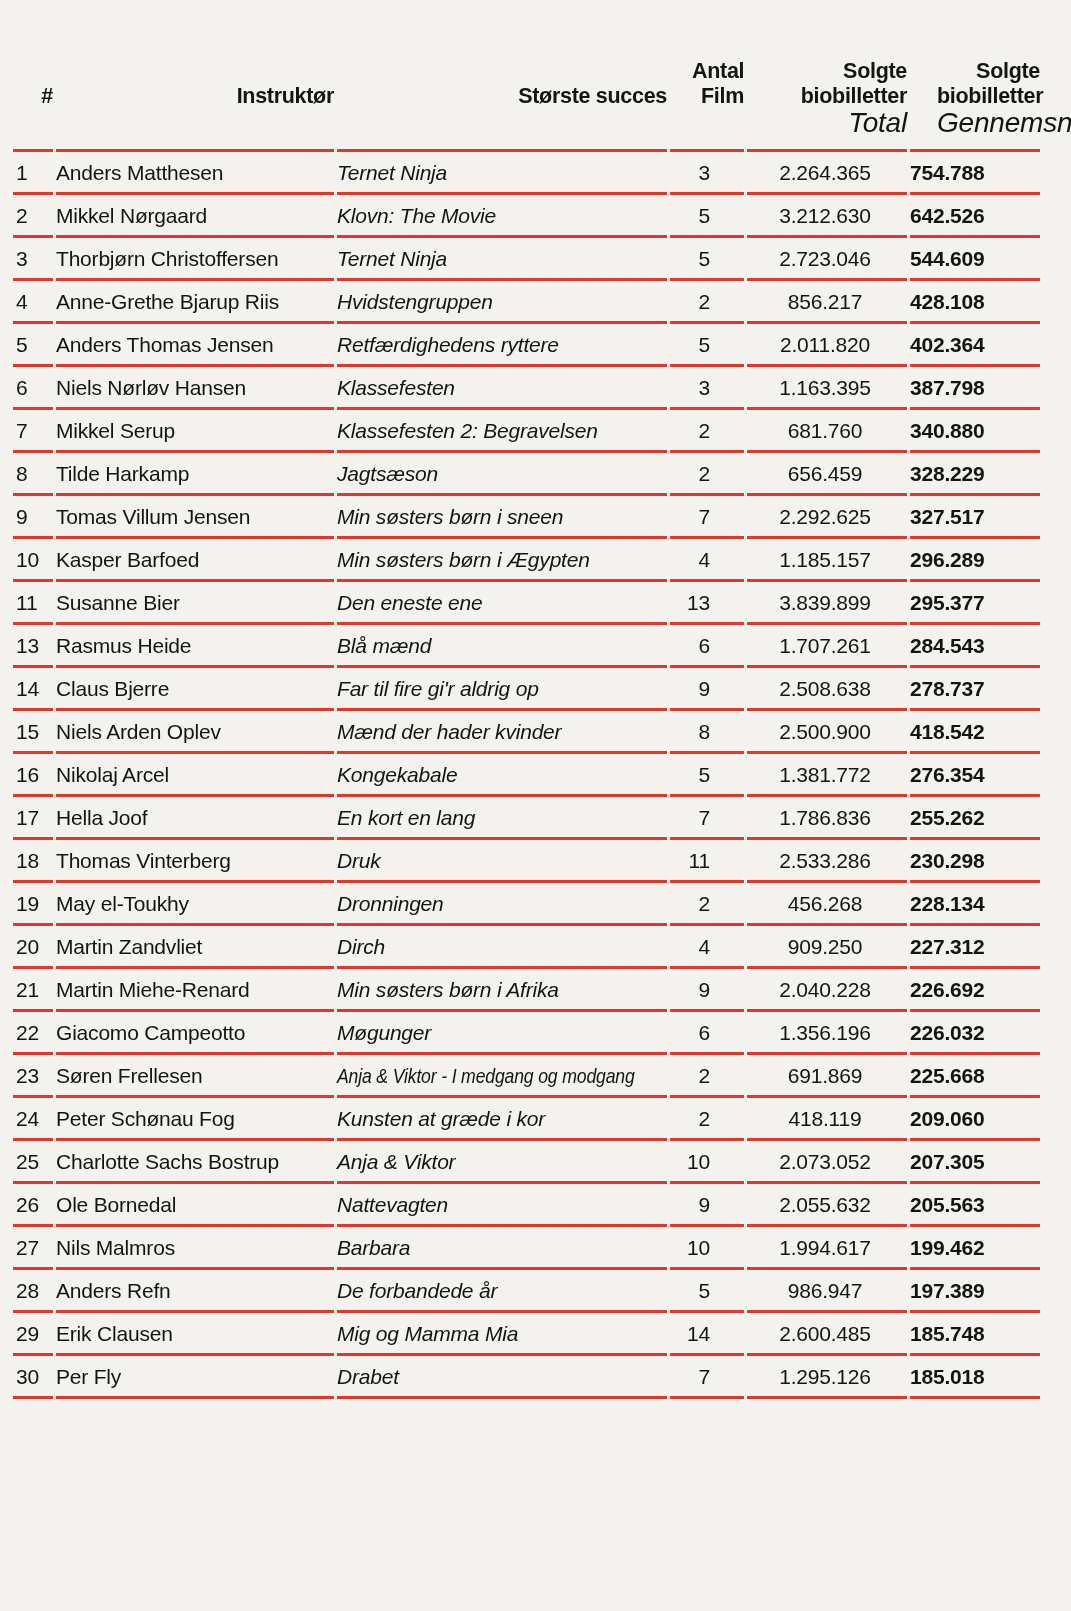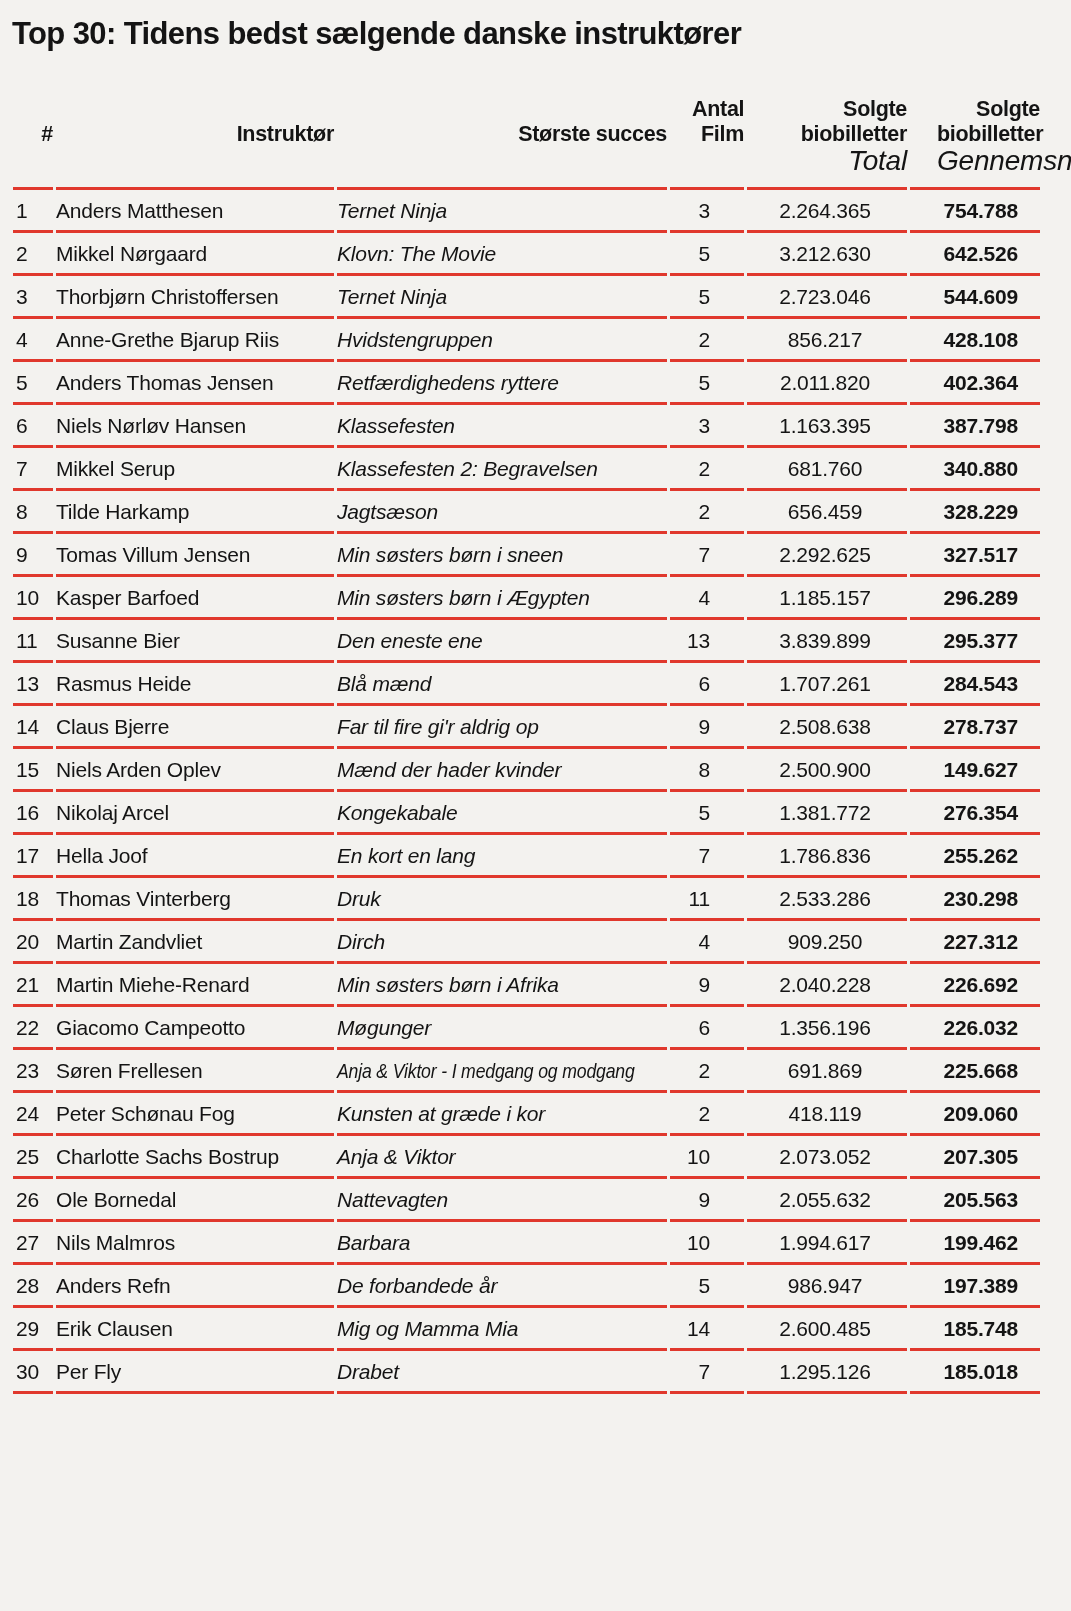--- a/index.html
+++ b/index.html
@@ -61,35 +61,34 @@
     vertical-align: middle;
     padding: 1px 0 0 0;
     letter-spacing: -0.2px;
     white-space: nowrap;
     overflow: visible;
   }
   td.col-rank  { padding-left: 3px; }
   td.col-title { font-style: italic; }
   td.col-films { text-align: right; padding-right: 34px; }
   td.col-total { text-align: center; padding-right: 4px; }
-  td.col-avg   { text-align: right; padding-right: 22px; font-weight: bold; }
+  td.col-avg   { text-align: left; padding-right: 22px; font-weight: bold; }
 
   td.col-title .title-text { display: inline-block; }
   td.col-title .title-text.condensed {
     transform: scaleX(0.84);
     transform-origin: 0 55%;
     white-space: nowrap;
   }
 </style>
 </head>
 <body style="background: rgb(243, 242, 239); color: rgb(20, 20, 20);">
 
 <div class="wrap">
 
-  <h1 class="page-title">Top 30: Tidens bedst sælgende danske instruktører</h1>
 
   <table class="rank-table">
     <colgroup>
       <col style="width:40px">
       <col style="width:278px">
       <col style="width:330px">
       <col style="width:74px">
       <col style="width:160px">
       <col style="width:130px">
     </colgroup>
@@ -228,21 +227,21 @@
     <td class="col-films">9</td>
     <td class="col-total">2.508.638</td>
     <td class="col-avg">278.737</td>
   </tr>
         <tr>
     <td class="col-rank">15</td>
     <td class="col-name">Niels Arden Oplev</td>
     <td class="col-title"><span class="title-text">Mænd der hader kvinder</span></td>
     <td class="col-films">8</td>
     <td class="col-total">2.500.900</td>
-    <td class="col-avg">149.627</td>
+    <td class="col-avg">418.542</td>
   </tr>
         <tr>
     <td class="col-rank">16</td>
     <td class="col-name">Nikolaj Arcel</td>
     <td class="col-title"><span class="title-text">Kongekabale</span></td>
     <td class="col-films">5</td>
     <td class="col-total">1.381.772</td>
     <td class="col-avg">276.354</td>
   </tr>
         <tr>
@@ -255,20 +254,28 @@
   </tr>
         <tr>
     <td class="col-rank">18</td>
     <td class="col-name">Thomas Vinterberg</td>
     <td class="col-title"><span class="title-text">Druk</span></td>
     <td class="col-films">11</td>
     <td class="col-total">2.533.286</td>
     <td class="col-avg">230.298</td>
   </tr>
         <tr>
+    <td class="col-rank">19</td>
+    <td class="col-name">May el-Toukhy</td>
+    <td class="col-title"><span class="title-text">Dronningen</span></td>
+    <td class="col-films">2</td>
+    <td class="col-total">456.268</td>
+    <td class="col-avg">228.134</td>
+  </tr>
+        <tr>
     <td class="col-rank">20</td>
     <td class="col-name">Martin Zandvliet</td>
     <td class="col-title"><span class="title-text">Dirch</span></td>
     <td class="col-films">4</td>
     <td class="col-total">909.250</td>
     <td class="col-avg">227.312</td>
   </tr>
         <tr>
     <td class="col-rank">21</td>
     <td class="col-name">Martin Miehe-Renard</td>

